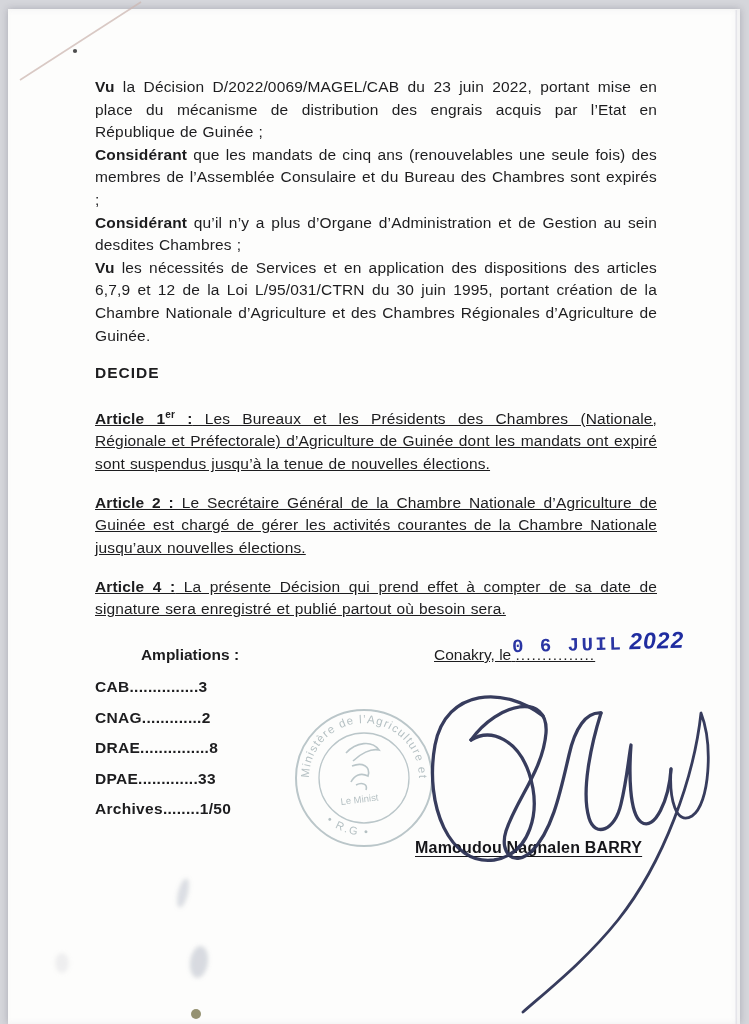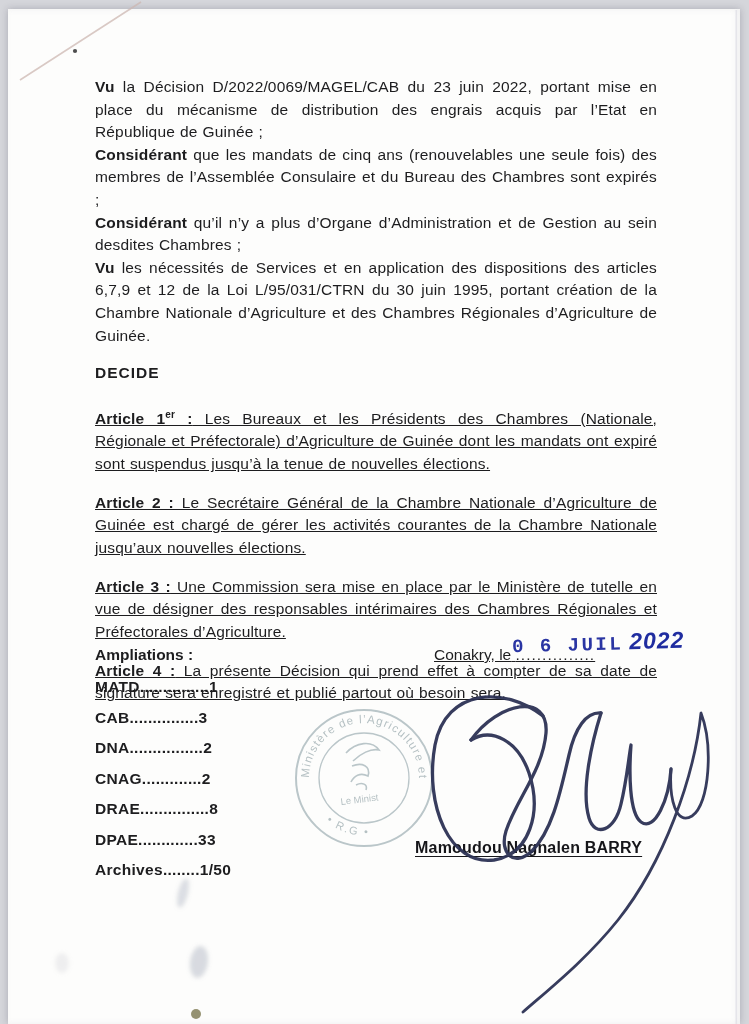--- a/index.html
+++ b/index.html
@@ -28,21 +28,21 @@
     font-weight: bold; letter-spacing: 1px;
     margin-top: 15px !important; margin-bottom: 19px !important;
   }
   .article { margin-bottom: 12px !important; text-decoration: underline; }
   .art-label { font-weight: bold; text-decoration: underline; }
   .art-label sup { font-size: 10px; }
   .ampliations {
     position: absolute; left: 95px; top: 646px; width: 190px;
     font-size: 15.5px; color: #1d1d1f;
   }
-  .ampliations .amp-title { font-weight: bold; margin-bottom: 14px; }
+  .ampliations .amp-title { font-weight: bold; margin-bottom: 14px; text-align: center; }
   .ampliations .amp-item { font-weight: 600; margin-bottom: 12.5px; letter-spacing: .3px; }
   .date-line {
     position: absolute; left: 434px; top: 646px;
     font-size: 15.5px; color: #1d1d1f; white-space: nowrap; text-decoration: underline;
   }
   .date-dots { letter-spacing: 1px; }
   .date-stamp {
     position: absolute; left: 512px; top: 629px;
     color: #2a35a3; white-space: nowrap;
     transform: rotate(-1.5deg);
@@ -75,29 +75,26 @@
   <div class="doc-flow">
     <p><span class="lead">Vu</span><span> la Décision D/2022/0069/MAGEL/CAB du 23 juin 2022, portant mise en place du mécanisme de distribution des engrais acquis par l’Etat en République de Guinée ;</span></p>
     <p><span class="lead">Considérant</span><span> que les mandats de cinq ans (renouvelables une seule fois) des membres de l’Assemblée Consulaire et du Bureau des Chambres sont expirés ;</span></p>
     <p><span class="lead">Considérant</span><span> qu’il n’y a plus d’Organe d’Administration et de Gestion au sein desdites Chambres ;</span></p>
     <p><span class="lead">Vu</span><span> les nécessités de Services et en application des dispositions des articles 6,7,9 et 12 de la Loi L/95/031/CTRN du 30 juin 1995, portant création de la Chambre Nationale d’Agriculture et des Chambres Régionales d’Agriculture de Guinée.</span></p>
 
     <p class="decide">DECIDE</p>
 
     <p class="article"><span class="art-label"><span>Article 1</span><sup>er</sup><span> :</span></span><span> Les Bureaux et les Présidents des Chambres (Nationale, Régionale et Préfectorale) d’Agriculture de Guinée dont les mandats ont expiré sont suspendus jusqu’à la tenue de nouvelles élections.</span></p>
     <p class="article"><span class="art-label"><span>Article 2 :</span><sup></sup><span></span></span><span> Le Secrétaire Général de la Chambre Nationale d’Agriculture de Guinée est chargé de gérer les activités courantes de la Chambre Nationale jusqu’aux nouvelles élections.</span></p>
-    <p class="article"><span class="art-label"><span>Article 3 :</span><sup></sup><span></span></span><span> Une Commission sera mise en place par le Ministère de tutelle en vue de désigner des responsables intérimaires des Chambres Régionales et Préfectorales d’Agriculture.</span></p>
     <p class="article"><span class="art-label"><span>Article 4 :</span><sup></sup><span></span></span><span> La présente Décision qui prend effet à compter de sa date de signature sera enregistré et publié partout où besoin sera.</span></p>
   </div>
 
   <div class="ampliations">
     <div class="amp-title">Ampliations :</div>
-    <div class="amp-item">MATD...............1</div>
     <div class="amp-item">CAB...............3</div>
-    <div class="amp-item">DNA................2</div>
     <div class="amp-item">CNAG.............2</div>
     <div class="amp-item">DRAE...............8</div>
     <div class="amp-item">DPAE.............33</div>
     <div class="amp-item">Archives........1/50</div>
   </div>
 
   <div class="date-line">
     <span>Conakry, le</span>
     <span class="date-dots">...............</span>
   </div>

